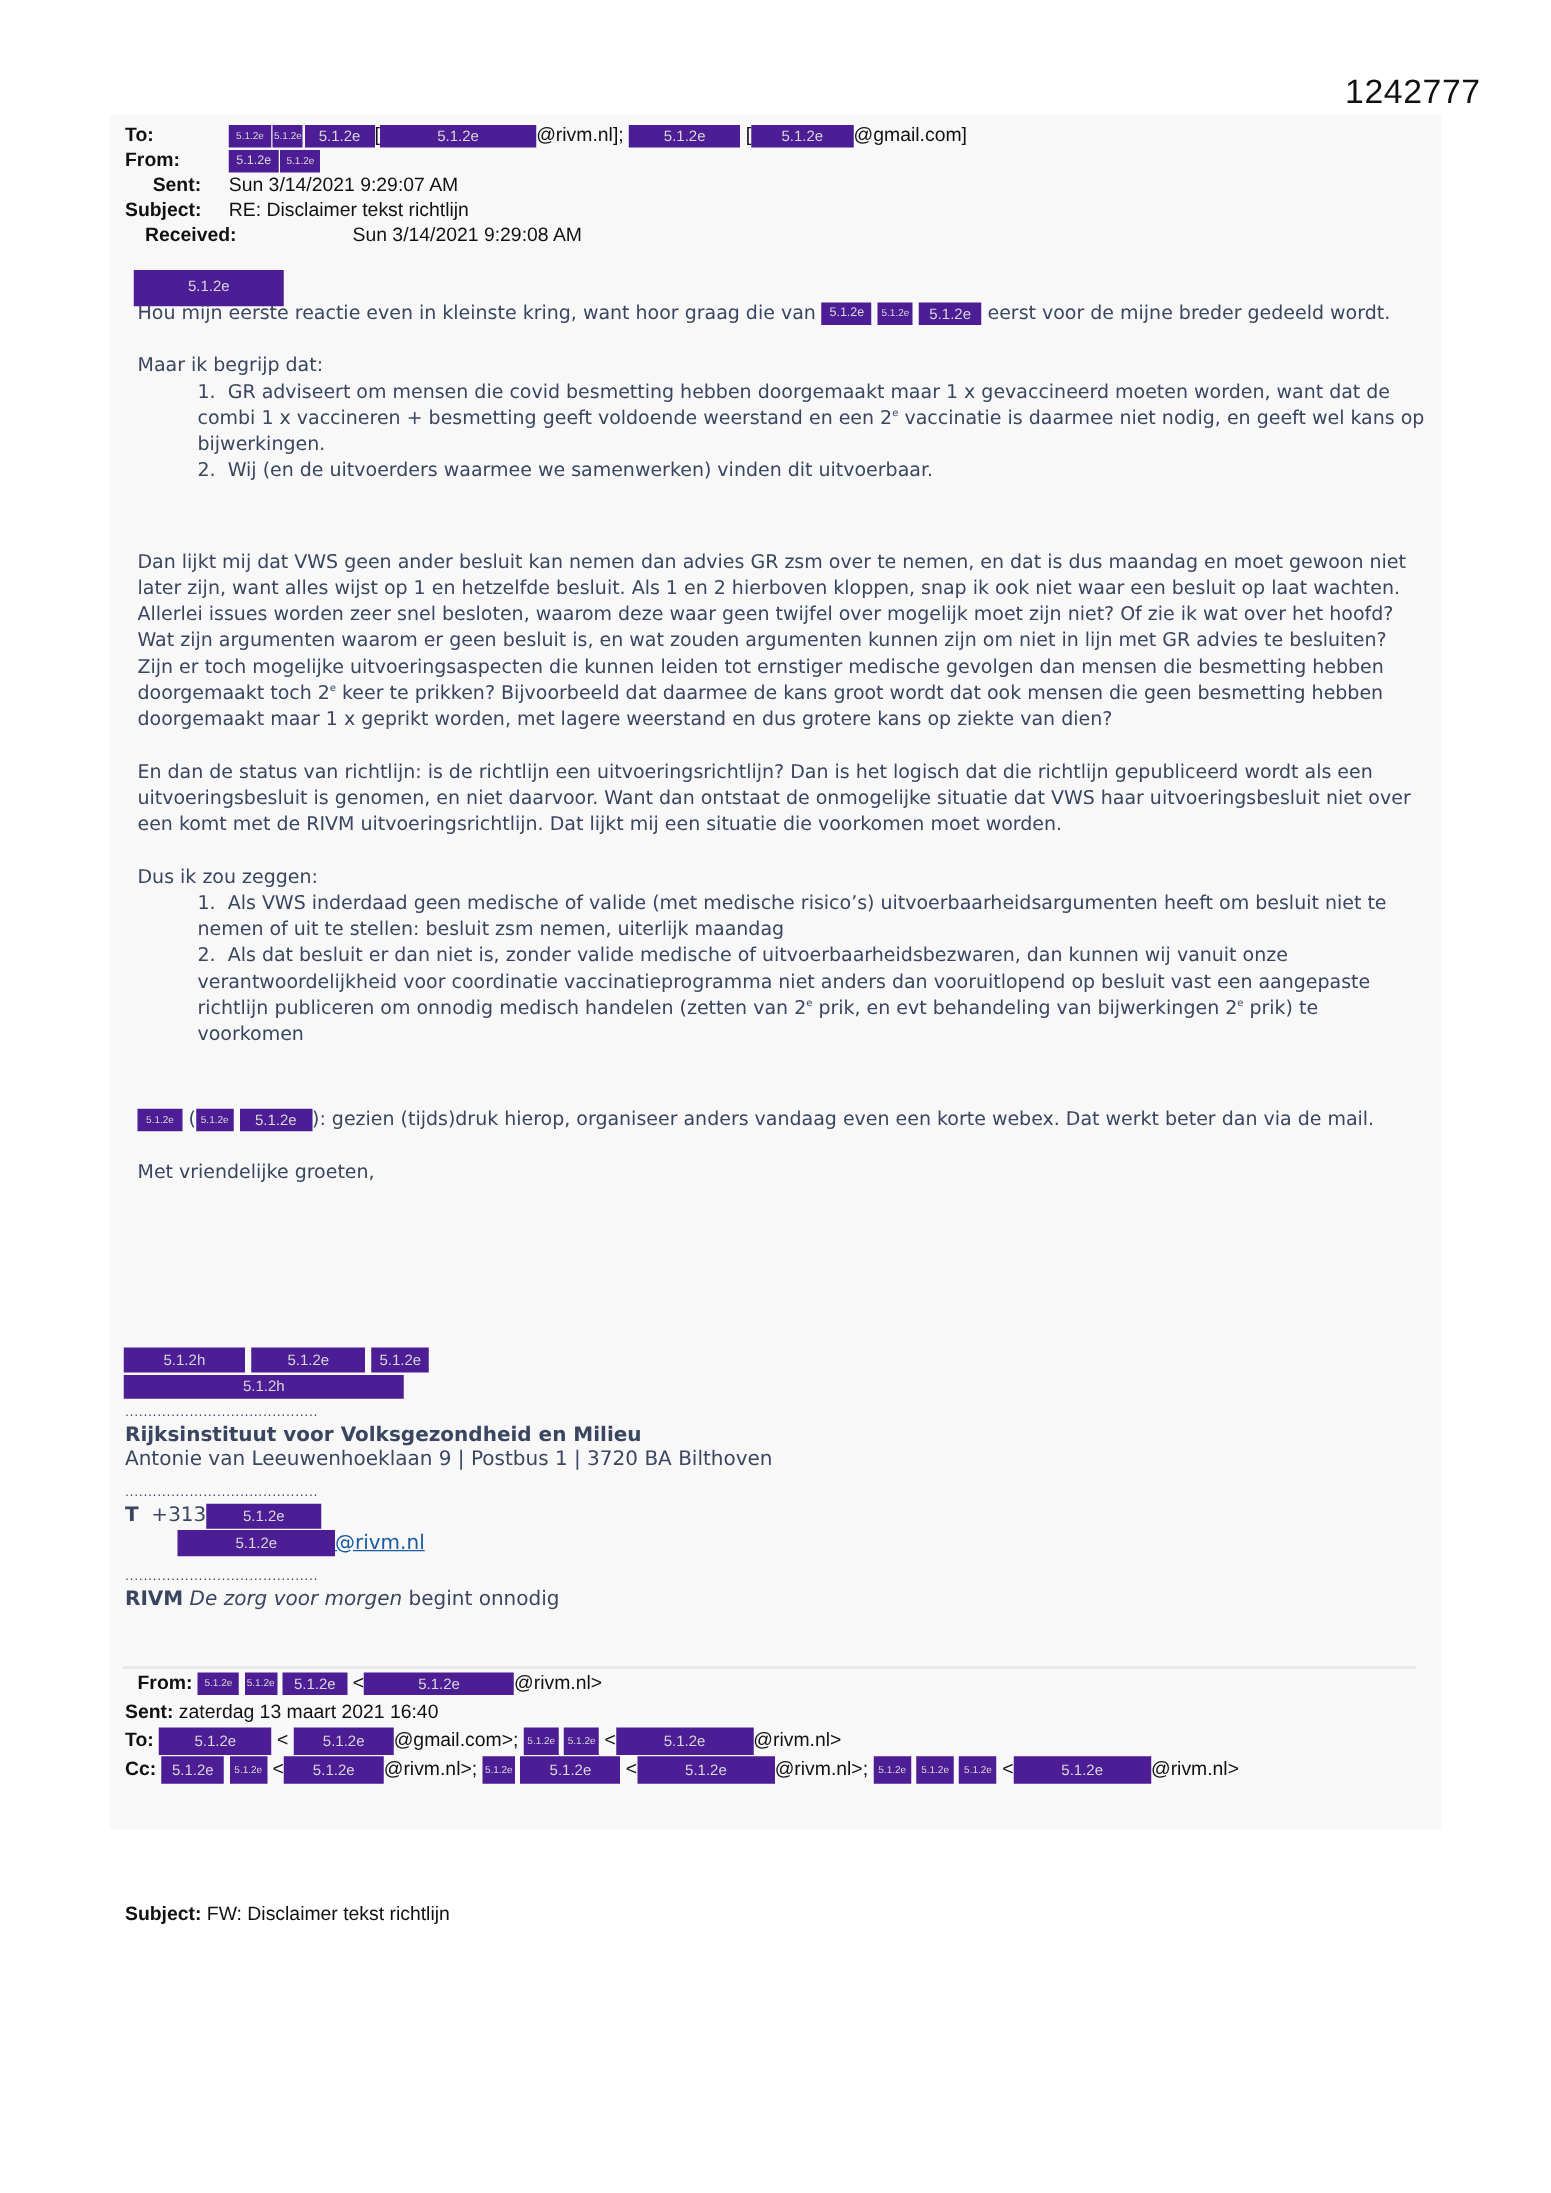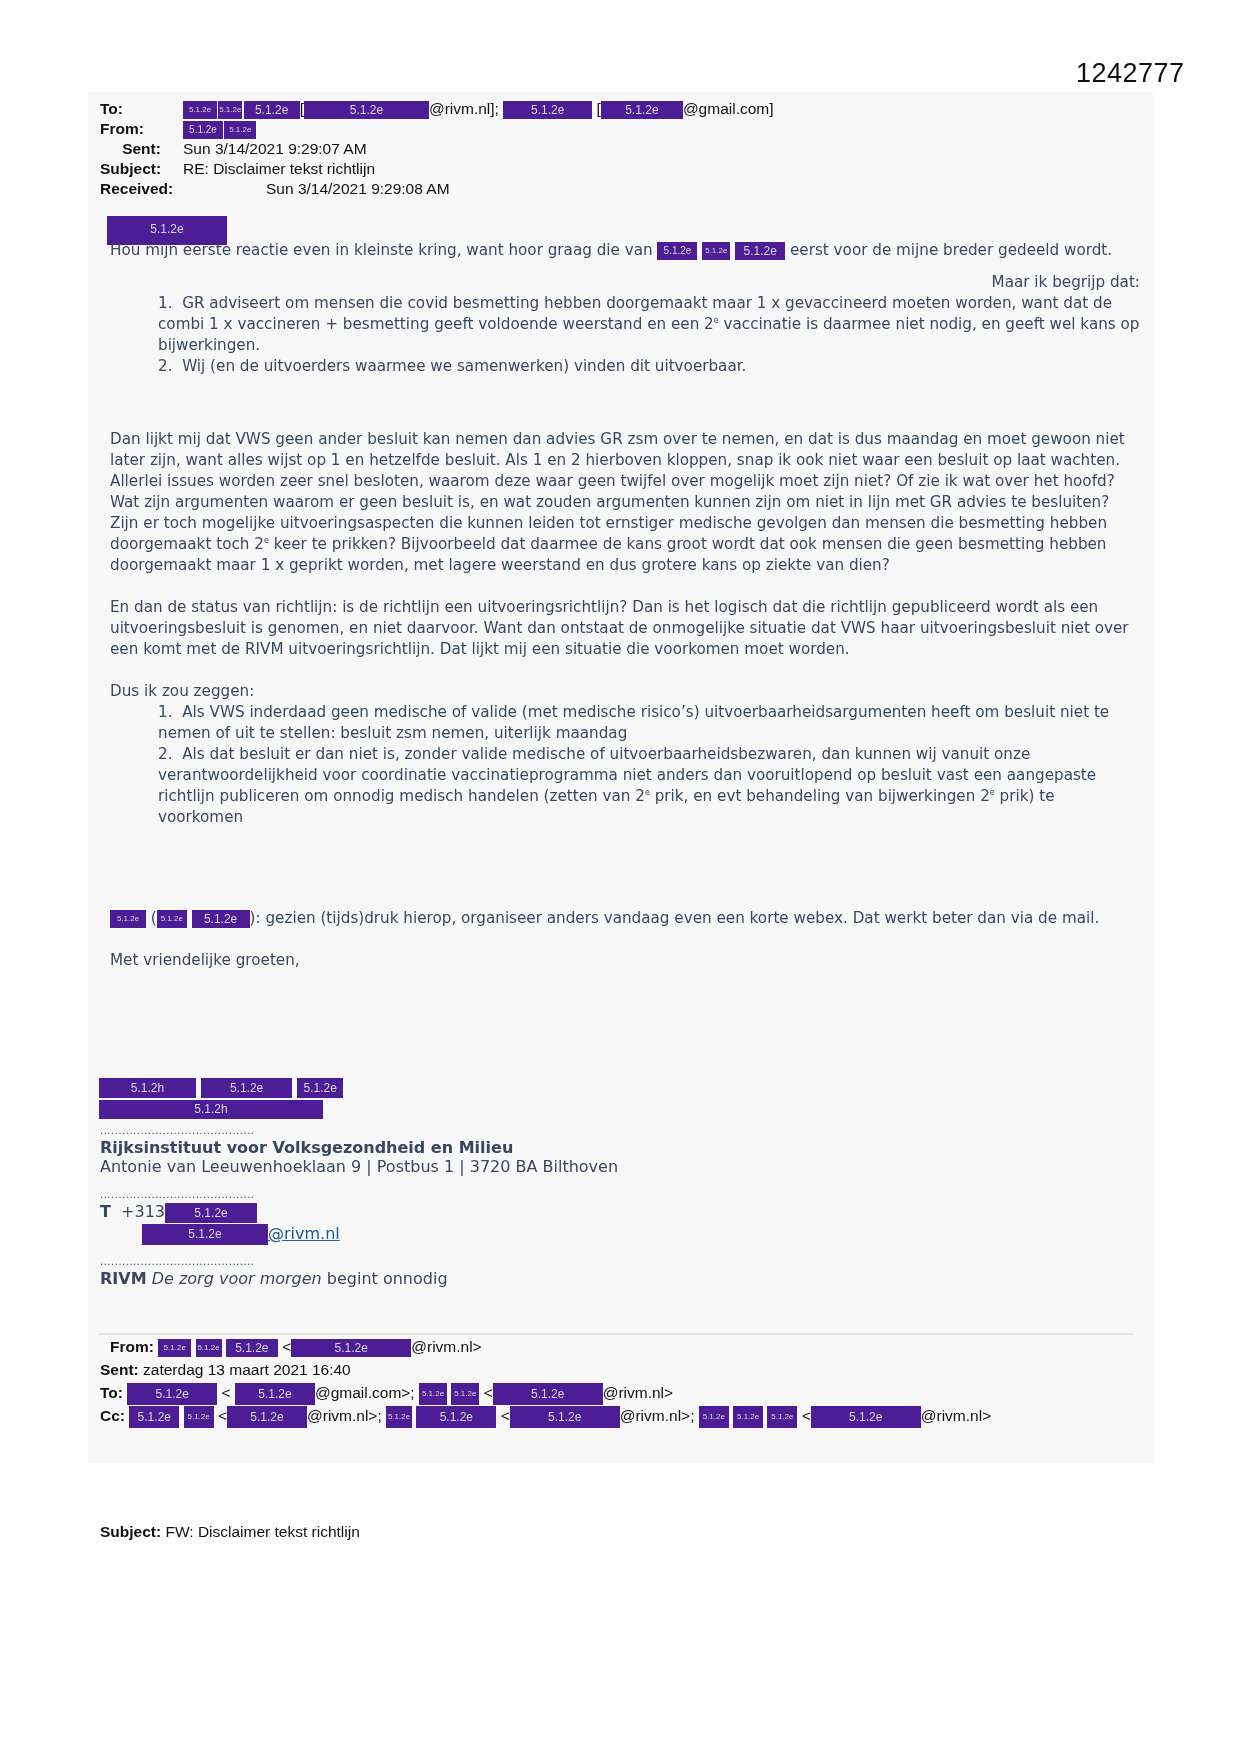--- a/index.html
+++ b/index.html
@@ -40,47 +40,47 @@
 <div class="hdr" style="top:119px;">
   <span class="lbl" style="width:83px;">From:</span><span class="r m" style="width:40px;">5.1.2e</span>
   <span class="r s" style="width:32px;margin-left:-3px;">5.1.2e</span>
 </div>
 <div class="hdr" style="top:139px;text-align:center;">
   <span class="lbl" style="width:83px;">Sent:</span><span>Sun 3/14/2021 9:29:07 AM</span>
 </div>
 <div class="hdr" style="top:159px;">
   <span class="lbl" style="width:83px;">Subject:</span><span>RE: Disclaimer tekst richtlijn</span>
 </div>
-<div class="hdr" style="top:179px;">
+<div class="hdr" style="top:179px;margin-left:16px;">
   <span class="lbl" style="width:166px;">Received:</span><span>Sun 3/14/2021 9:29:08 AM</span>
 </div>
 
 <div class="r" style="position:absolute;left:107px;top:216px;width:120px;height:29px;line-height:26px;font-size:12px;">5.1.2e</div>
 
 <div class="body" style="top:240px;">
   <p>
     <span>Hou mijn eerste reactie even in kleinste kring, want hoor graag die van</span>
     <span class="r m" style="width:40px;">5.1.2e</span>
     <span class="r s" style="width:28px;">5.1.2e</span>
     <span class="r" style="width:50px;">5.1.2e</span>
     <span>eerst voor de mijne breder gedeeld wordt.</span>
   </p>
-  <p style="margin-top:11px;text-align:right;">Maar ik begrijp dat:</p>
+  <p style="margin-top:21px;">Maar ik begrijp dat:</p>
   <p class="li"><span>1.</span>&nbsp; <span>GR adviseert om mensen die covid besmetting hebben doorgemaakt maar 1 x gevaccineerd moeten worden, want dat de combi 1 x vaccineren + besmetting geeft voldoende weerstand en een 2</span><sup>e</sup><span> vaccinatie is daarmee niet nodig, en geeft wel kans op bijwerkingen.</span></p>
   <p class="li"><span>2.</span>&nbsp; <span>Wij (en de uitvoerders waarmee we samenwerken) vinden dit uitvoerbaar.</span></p>
 
   <p style="margin-top:52px;"><span>Dan lijkt mij dat VWS geen ander besluit kan nemen dan advies GR zsm over te nemen, en dat is dus maandag en moet gewoon niet later zijn, want alles wijst op 1 en hetzelfde besluit. Als 1 en 2 hierboven kloppen, snap ik ook niet waar een besluit op laat wachten. Allerlei issues worden zeer snel besloten, waarom deze waar geen twijfel over mogelijk moet zijn niet? Of zie ik wat over het hoofd? Wat zijn argumenten waarom er geen besluit is, en wat zouden argumenten kunnen zijn om niet in lijn met GR advies te besluiten? Zijn er toch mogelijke uitvoeringsaspecten die kunnen leiden tot ernstiger medische gevolgen dan mensen die besmetting hebben doorgemaakt toch 2</span><sup>e</sup><span> keer te prikken? Bijvoorbeeld dat daarmee de kans groot wordt dat ook mensen die geen besmetting hebben doorgemaakt maar 1 x geprikt worden, met lagere weerstand en dus grotere kans op ziekte van dien?</span></p>
 
   <p style="margin-top:21px;">En dan de status van richtlijn: is de richtlijn een uitvoeringsrichtlijn? Dan is het logisch dat die richtlijn gepubliceerd wordt als een uitvoeringsbesluit is genomen, en niet daarvoor. Want dan ontstaat de onmogelijke situatie dat VWS haar uitvoeringsbesluit niet over een komt met de RIVM uitvoeringsrichtlijn. Dat lijkt mij een situatie die voorkomen moet worden.</p>
 
   <p style="margin-top:21px;">Dus ik zou zeggen:</p>
   <p class="li"><span>1.</span>&nbsp; <span>Als VWS inderdaad geen medische of valide (met medische risico’s) uitvoerbaarheidsargumenten heeft om besluit niet te nemen of uit te stellen: besluit zsm nemen, uiterlijk maandag</span></p>
   <p class="li"><span>2.</span>&nbsp; <span>Als dat besluit er dan niet is, zonder valide medische of uitvoerbaarheidsbezwaren, dan kunnen wij vanuit onze verantwoordelijkheid voor coordinatie vaccinatieprogramma niet anders dan vooruitlopend op besluit vast een aangepaste richtlijn publiceren om onnodig medisch handelen (zetten van 2</span><sup>e</sup><span> prik, en evt behandeling van bijwerkingen 2</span><sup>e</sup><span> prik) te voorkomen</span></p>
 
-  <p style="margin-top:80px;">
+  <p style="margin-top:47px;">
     <span class="r s" style="width:36px;">5.1.2e</span>
     <span>(</span><span class="r s" style="width:30px;">5.1.2e</span>
     <span class="r" style="width:58px;">5.1.2e</span><span>): gezien (tijds)druk hierop, organiseer anders vandaag even een korte webex. Dat werkt beter dan via de mail.</span>
   </p>
   <p style="margin-top:21px;">Met vriendelijke groeten,</p>
 </div>
 
 <div style="position:absolute;left:99px;top:1077px;">
   <span class="r" style="width:97px;height:20px;line-height:20px;">5.1.2h</span>
   <span class="r" style="width:91px;height:20px;line-height:20px;">5.1.2e</span>

